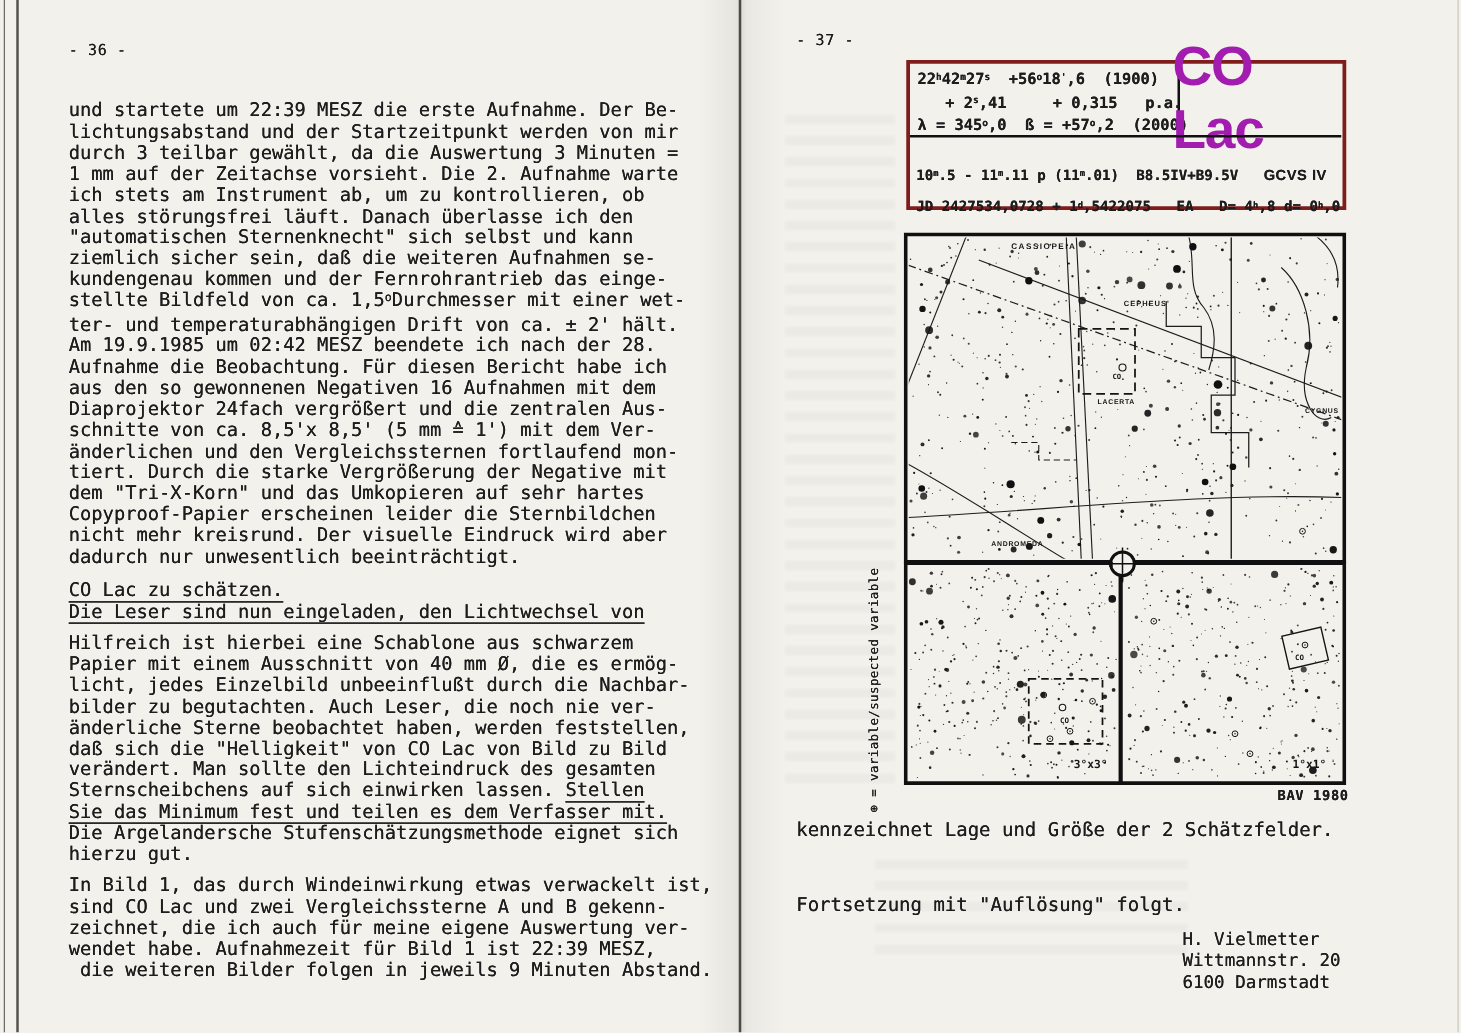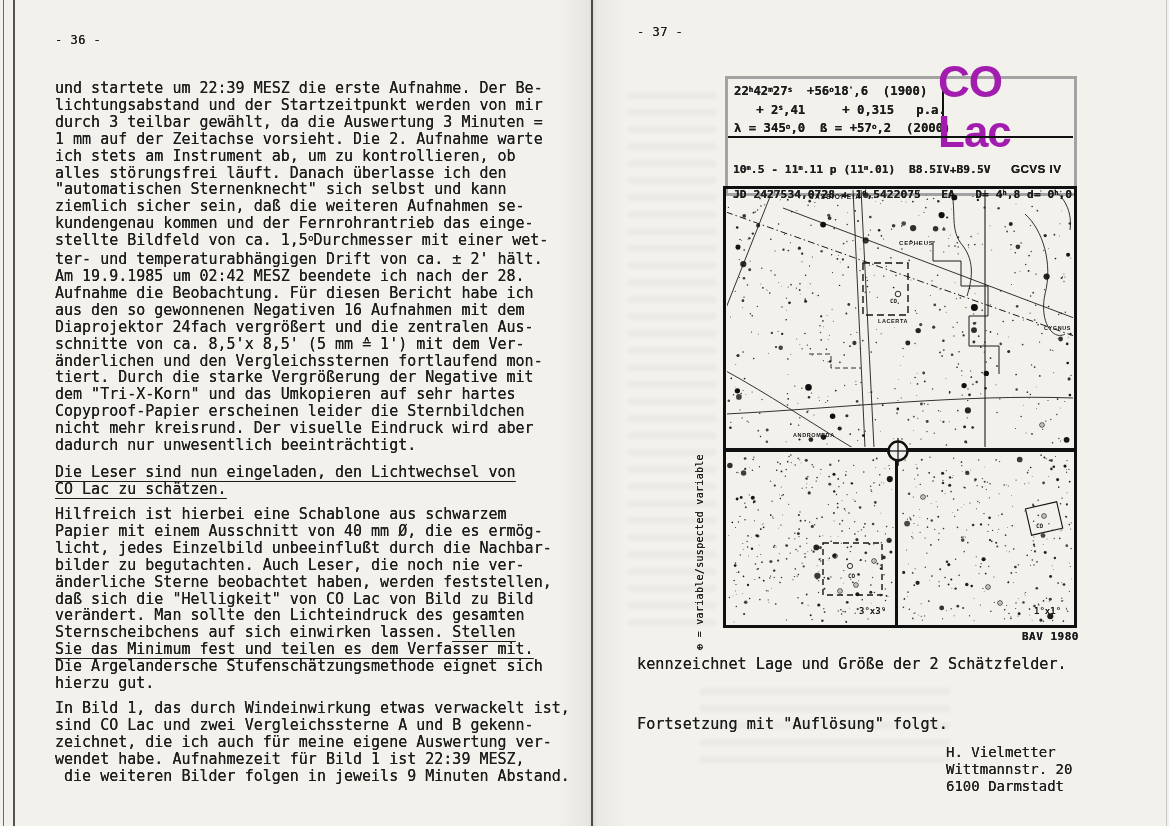--- a/index.html
+++ b/index.html
@@ -21,21 +21,21 @@
   .ghost{position:absolute;filter:blur(1.2px);opacity:.5;
     background:repeating-linear-gradient(180deg,rgba(90,90,88,.09) 0 7px,rgba(0,0,0,0) 7px 17px)}
   
   .pagenum{font-size:12px;letter-spacing:.5px;text-align:left;white-space:pre}
   .para{position:absolute;left:55px;font-size:15px;line-height:16.9px;white-space:pre}
   .tline{white-space:pre}
   .ul{text-decoration:underline;text-underline-offset:3.5px;text-decoration-thickness:1px}
   .sup{font-size:62%;position:relative;top:-.45em}
   .bsans{font-family:"Liberation Sans",sans-serif;font-weight:700;font-size:104%;letter-spacing:.4px}
   
-  .star-box{left:725px;top:76px;width:346px;height:114px;border:3px solid #a3a3a3;background:transparent}
+  .star-box{left:725px;top:48px;width:346px;height:114px;border:3px solid #7f1d1d;background:transparent}
   .coords{position:absolute;left:0;top:0;width:208px;height:55px;border-right:2px solid #101010;
     padding:4px 0 0 6px;font-size:12.3px;line-height:16.5px;font-weight:700}
   .box-title{position:absolute;left:210px;top:0;width:130px;height:55px;display:flex;align-items:center;justify-content:center;
     font-family:"Liberation Sans",sans-serif;font-weight:700;font-size:44px;letter-spacing:-1px;color:#a21caf}
   .magsec{position:absolute;left:0;top:57px;width:340px;height:51px;border-top:2px solid #101010;
     padding:4px 0 0 5px;font-size:11.3px;font-weight:700}
   .magsec .tline{margin-top:20px}
   .magsec .tline + .tline{margin-top:12px}
   
   .side-label{left:694px;top:650px;width:210px;transform:rotate(-90deg);transform-origin:0 0;
@@ -52,21 +52,21 @@
 <div class="abs fold-shade"></div>
 <div class="abs fold-line"></div>
 <div class="abs edge-r"></div>
 <div class="ghost" style="left:628px;top:92px;width:88px;height:540px"></div>
 <div class="ghost" style="left:700px;top:688px;width:250px;height:84px"></div>
 
 <div class="abs pagenum tw" style="left:55px;top:33px;width:474px">- 36 -</div>
 <div id="paras">
     <div class="para tw" style="top: 80px;"><div class="tline"><span>und startete um 22:39 MESZ die erste Aufnahme. Der Be-</span></div><div class="tline"><span>lichtungsabstand und der Startzeitpunkt werden von mir</span></div><div class="tline"><span>durch 3 teilbar gewählt, da die Auswertung 3 Minuten =</span></div><div class="tline"><span>1 mm auf der Zeitachse vorsieht. Die 2. Aufnahme warte</span></div><div class="tline"><span>ich stets am Instrument ab, um zu kontrollieren, ob</span></div><div class="tline"><span>alles störungsfrei läuft. Danach überlasse ich den</span></div><div class="tline"><span>"automatischen Sternenknecht" sich selbst und kann</span></div><div class="tline"><span>ziemlich sicher sein, daß die weiteren Aufnahmen se-</span></div><div class="tline"><span>kundengenau kommen und der Fernrohrantrieb das einge-</span></div><div class="tline"><span>stellte Bildfeld von ca. 1,5</span><span class="sup">o</span><span>Durchmesser mit einer wet-</span></div><div class="tline"><span>ter- und temperaturabhängigen Drift von ca. ± 2' hält.</span></div></div>
     <div class="para tw" style="top: 268px;"><div class="tline"><span>Am 19.9.1985 um 02:42 MESZ beendete ich nach der 28.</span></div><div class="tline"><span>Aufnahme die Beobachtung. Für diesen Bericht habe ich</span></div><div class="tline"><span>aus den so gewonnenen Negativen 16 Aufnahmen mit dem</span></div><div class="tline"><span>Diaprojektor 24fach vergrößert und die zentralen Aus-</span></div><div class="tline"><span>schnitte von ca. 8,5'x 8,5' (5 mm ≙ 1') mit dem Ver-</span></div><div class="tline"><span>änderlichen und den Vergleichssternen fortlaufend mon-</span></div><div class="tline"><span>tiert. Durch die starke Vergrößerung der Negative mit</span></div><div class="tline"><span>dem "Tri-X-Korn" und das Umkopieren auf sehr hartes</span></div><div class="tline"><span>Copyproof-Papier erscheinen leider die Sternbildchen</span></div><div class="tline"><span>nicht mehr kreisrund. Der visuelle Eindruck wird aber</span></div><div class="tline"><span>dadurch nur unwesentlich beeinträchtigt.</span></div></div>
-    <div class="para tw" style="top: 464px;"><div class="tline"><span class="ul">Die Leser sind nun eingeladen, den Lichtwechsel von</span></div><div class="tline"><span class="ul">CO Lac zu schätzen.</span></div></div>
+    <div class="para tw" style="top: 464px;"><div class="tline"><span class="ul">CO Lac zu schätzen.</span></div><div class="tline"><span class="ul">Die Leser sind nun eingeladen, den Lichtwechsel von</span></div></div>
     <div class="para tw" style="top: 506px;"><div class="tline"><span>Hilfreich ist hierbei eine Schablone aus schwarzem</span></div><div class="tline"><span>Papier mit einem Ausschnitt von 40 mm Ø, die es ermög-</span></div><div class="tline"><span>licht, jedes Einzelbild unbeeinflußt durch die Nachbar-</span></div><div class="tline"><span>bilder zu begutachten. Auch Leser, die noch nie ver-</span></div><div class="tline"><span>änderliche Sterne beobachtet haben, werden feststellen,</span></div><div class="tline"><span>daß sich die "Helligkeit" von CO Lac von Bild zu Bild</span></div><div class="tline"><span>verändert. Man sollte den Lichteindruck des gesamten</span></div><div class="tline"><span>Sternscheibchens auf sich einwirken lassen. </span><span class="ul">Stellen</span></div><div class="tline"><span class="ul">Sie das Minimum fest und teilen es dem Verfasser mit.</span></div><div class="tline"><span>Die Argelandersche Stufenschätzungsmethode eignet sich</span></div><div class="tline"><span>hierzu gut.</span></div></div>
     <div class="para tw" style="top: 700px;"><div class="tline"><span>In Bild 1, das durch Windeinwirkung etwas verwackelt ist,</span></div><div class="tline"><span>sind CO Lac und zwei Vergleichssterne A und B gekenn-</span></div><div class="tline"><span>zeichnet, die ich auch für meine eigene Auswertung ver-</span></div><div class="tline"><span>wendet habe. Aufnahmezeit für Bild 1 ist 22:39 MESZ,</span></div><div class="tline"><span> die weiteren Bilder folgen in jeweils 9 Minuten Abstand.</span></div></div>
   </div>
 
 <div class="abs pagenum tw" style="left:637px;top:25px;width:480px">- 37 -</div>
 
 <div class="abs star-box">
   <div class="coords tw" id="coords">
       <div class="tline"><span>22</span><span class="sup">h</span><span>42</span><span class="sup">m</span><span>27</span><span class="sup">s</span><span>  +56</span><span class="sup">o</span><span>18</span><span class="sup">'</span><span>,6</span><span>  (1900)</span></div>
       <div class="tline"><span>   + 2</span><span class="sup">s</span><span>,41</span><span>     + 0,315</span><span>   p.a.</span></div>

